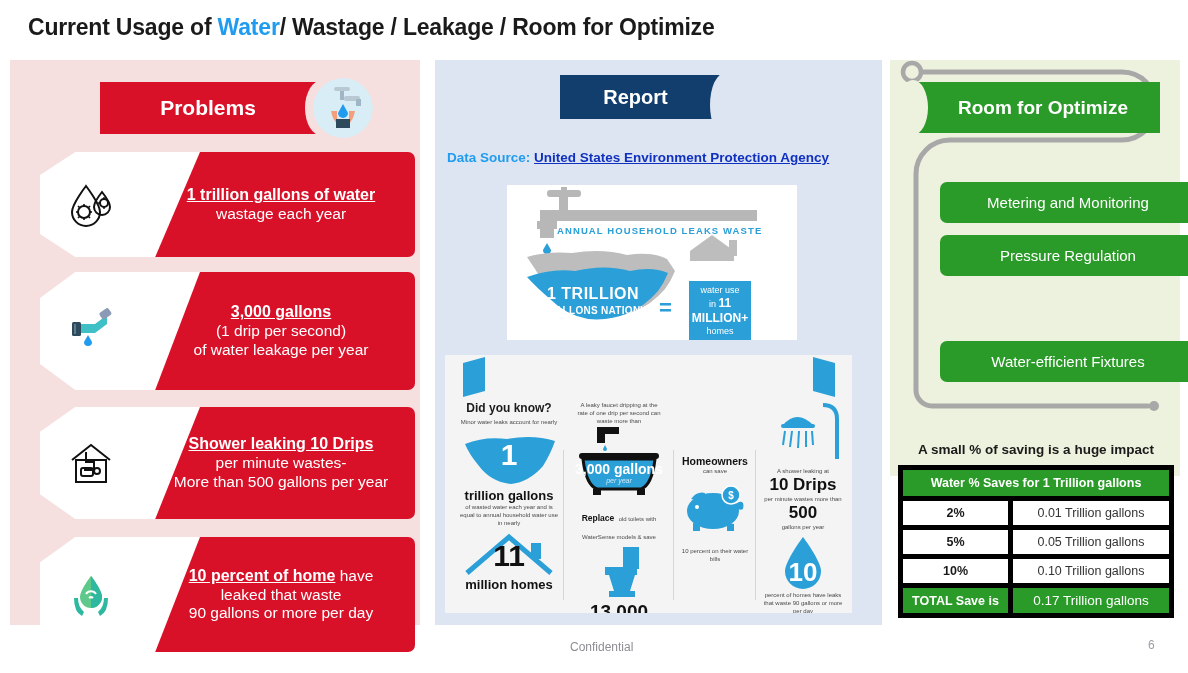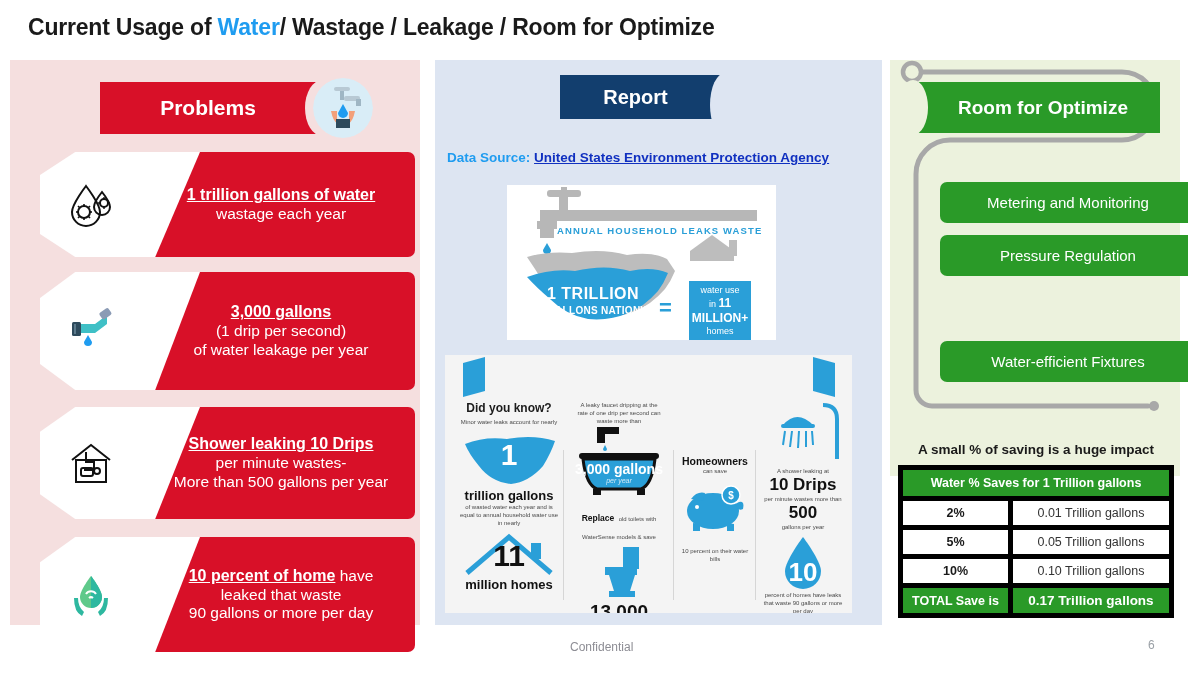--- a/index.html
+++ b/index.html
@@ -80,21 +80,21 @@
     width: 30px; height: 64px; border-radius: 50%; background: #dde5f2;
   }
   #report-header-label { color: #fff; font-size: 20px; font-weight: 600; margin-right: 14px; position: relative; z-index: 2; }
 
   #data-source-row { position: absolute; left: 12px; top: 90px; font-size: 13.5px; font-weight: bold; white-space: nowrap; }
   #data-source-label { color: #1f9cf0; }
   #data-source-link { color: #1030c0; text-decoration: underline; }
 
   
   #info-1 {
-    position: absolute; left: 72px; top: 125px; width: 269px; height: 155px;
+    position: absolute; left: 72px; top: 125px; width: 290px; height: 155px;
     background: #ffffff; overflow: hidden;
   }
   #info-1-caption {
     position: absolute; left: 50px; top: 40px; font-size: 9.5px; font-weight: bold;
     color: #2a9fd8; letter-spacing: 1.1px; white-space: nowrap;
   }
   .i1-trillion { position:absolute; left: 40px; top: 100px; color:#fff; font-weight: bold; font-size: 16px; letter-spacing:0.5px;}
   .i1-sub { position:absolute; left: 40px; top: 120px; color:#fff; font-weight: bold; font-size: 10px; letter-spacing:0.3px;}
   .i1-eq { position:absolute; left: 152px; top: 110px; color:#2a9fd8; font-weight: bold; font-size: 22px;}
   .i1-box { position:absolute; left: 182px; top: 96px; width: 62px; height: 59px; background:#2a9fd8; color:#fff; text-align:center; font-size:9px; line-height:1.25; padding-top:4px;}
@@ -135,21 +135,21 @@
   #opt-connector { position:absolute; left:0; top:0; width:290px; height:370px; pointer-events:none; }
 
   
   #table-caption { position:absolute; left:10px; top:382px; width:272px; text-align:center; font-size:13.5px; font-weight:bold; color:#1a1a1a;}
   #save-table { position:absolute; left:8px; top:405px; width:276px; border-collapse: collapse; }
   #save-table td, #save-table th { border: 5px solid #000000; padding: 5px 4px; font-size: 12.5px; }
   #save-table .hdr { background:#2a9a28; color:#fff; font-weight:bold; text-align:center; font-size:12.5px; padding:6px 4px;}
   #save-table .pct { background:#fff; color:#1a1a1a; font-weight:bold; text-align:center; width: 110px;}
   #save-table .val { background:#fff; color:#333; text-align:center; }
   #save-table .tot-l { background:#2a9a28; color:#fff; font-weight:bold; text-align:center; }
-  #save-table .tot-r { background:#2a9a28; color:#fff; font-weight:bold; text-align:center; font-size:13.5px;}
+  #save-table .tot-r { background:#2a9a28; color:#fff; font-weight:normal; text-align:center; font-size:13.5px;}
 
   
   #footer-confidential { position:absolute; left:570px; top:640px; font-size:12px; color:#8d8d94; }
   #page-number { position:absolute; left:1148px; top:638px; font-size:12px; color:#9aa0a6; }
 </style>
 </head>
 <body>
 
 <div id="slide-title">
   <span>Current Usage of </span><span class="hl">Water</span><span>/ Wastage / Leakage / Room for Optimize</span>

